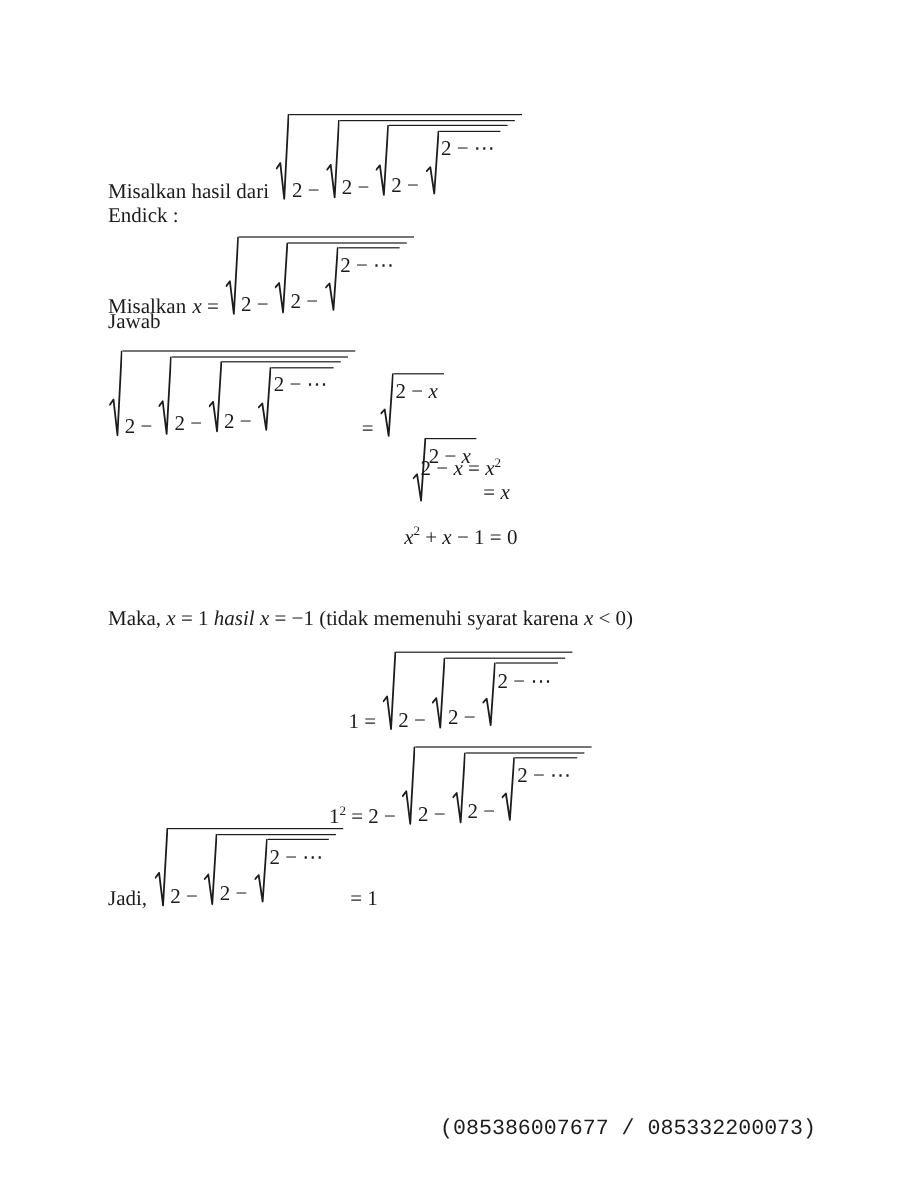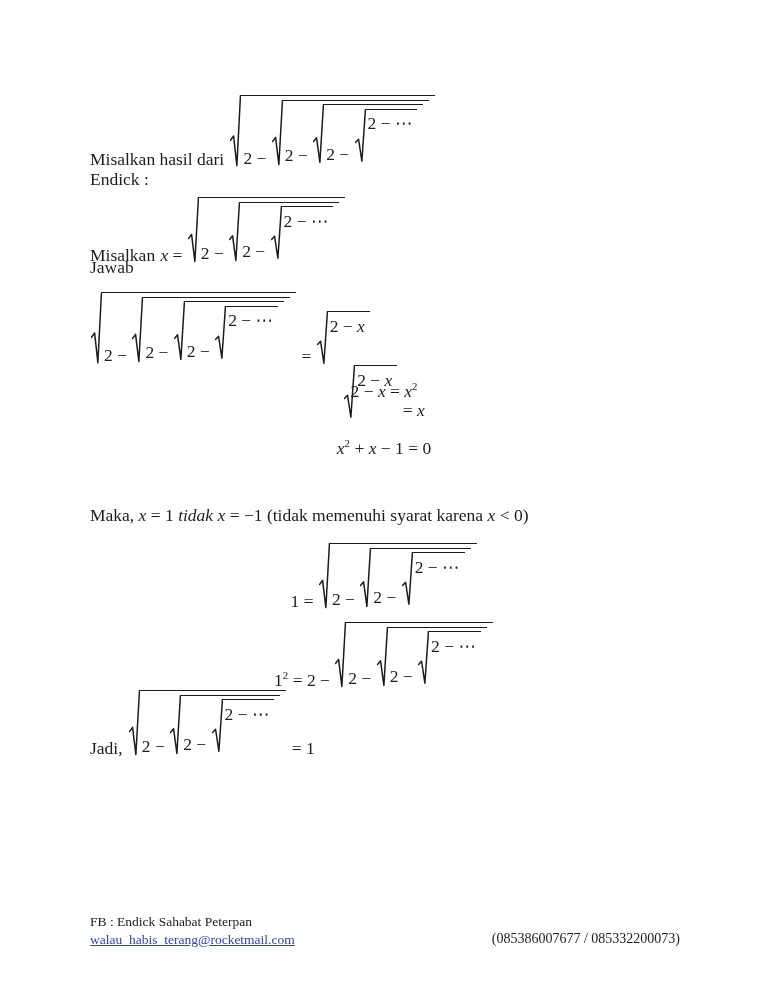--- a/index.html
+++ b/index.html
@@ -20,21 +20,21 @@
   .sqrt-sign{width:11px;flex:0 0 auto;}
   .sqrt-sign svg{display:block;width:100%;height:100%;}
   .sqrt-body{
     display:inline-block;border-top:1.8px solid #1c1c1c;
     padding:3.6px 5px 0 2px;line-height:1.25;white-space:nowrap;
   }
 
   
   .footer-left{position:absolute;left:90px;top:913px;font-size:13.5px;line-height:1.3;}
   .email{color:#3440ae;text-decoration:underline;cursor:pointer;}
-  .footer-right{position:absolute;right:88px;top:931px;font-size:14px;}
+  .footer-right{position:absolute;right:88px;top:931px;font-size:18px;font-family:Liberation Mono, monospace;}
 </style>
 </head>
 <body>
 
 <div class="page">
 
   <div class="block left" style="top:95px">
     <span class="prefix">Misalkan hasil dari</span><span><span class="sqrt">
           <span class="sqrt-sign">
             <svg viewBox="0 0 20 100" preserveAspectRatio="none">
@@ -136,21 +136,21 @@
         <span class="sqrt-sign">
           <svg viewBox="0 0 20 100" preserveAspectRatio="none">
             <path d="M1 61 L6.5 55 L12.5 95 L19 1" fill="none" stroke="#1c1c1c" stroke-width="1.5" vector-effect="non-scaling-stroke" stroke-linejoin="round" stroke-linecap="round"></path>
           </svg>
         </span>
         <span class="sqrt-body"><span class="mt">2 − </span><span class="mi">x</span></span>
       </span><span class="mt"> = </span><span class="mi">x</span></div>
   <div class="block centered" style="top:380px"><span class="mt">2 − </span><span class="mi">x</span><span class="mt"> = </span><span class="mi">x</span><sup class="msup">2</sup></div>
   <div class="block centered" style="top:437px"><span class="mi">x</span><sup class="msup">2</sup><span class="mt"> + </span><span class="mi">x</span><span class="mt"> − 1 = 0</span></div>
 
-  <div class="block left" style="top:505px"><span class="mt">Maka, </span><span class="mi">x</span><span class="mt"> = 1 </span><span class="mi">tidak</span><span class="mt"> </span><span class="mi">x</span><span class="mt"> = −1 (tidak memenuhi syarat karena </span><span class="mi">x</span><span class="mt"> &lt; 0)</span></div>
+  <div class="block left" style="top:505px"><span class="mt">Maka, </span><span class="mi">x</span><span class="mt"> = 1 </span><span class="mi">hasil</span><span class="mt"> </span><span class="mi">x</span><span class="mt"> = −1 (tidak memenuhi syarat karena </span><span class="mi">x</span><span class="mt"> &lt; 0)</span></div>
 
   <div class="block centered" style="top:543px"><span class="mt">1 = </span><span class="sqrt">
         <span class="sqrt-sign">
           <svg viewBox="0 0 20 100" preserveAspectRatio="none">
             <path d="M1 61 L6.5 55 L12.5 95 L19 1" fill="none" stroke="#1c1c1c" stroke-width="1.5" vector-effect="non-scaling-stroke" stroke-linejoin="round" stroke-linecap="round"></path>
           </svg>
         </span>
         <span class="sqrt-body"><span class="mt">2 − </span><span class="sqrt">
             <span class="sqrt-sign">
               <svg viewBox="0 0 20 100" preserveAspectRatio="none">
@@ -208,19 +208,15 @@
                     <svg viewBox="0 0 20 100" preserveAspectRatio="none">
                       <path d="M1 61 L6.5 55 L12.5 95 L19 1" fill="none" stroke="#1c1c1c" stroke-width="1.5" vector-effect="non-scaling-stroke" stroke-linejoin="round" stroke-linecap="round"></path>
                     </svg>
                   </span>
                   <span class="sqrt-body"><span class="mt">2 − ⋯</span></span>
                 </span></span>
             </span></span>
         </span><span class="mt"> = 1</span></span>
   </div>
 
-  <div class="footer-left">
-    <div>FB : Endick Sahabat Peterpan</div>
-    <a class="email">walau_habis_terang@rocketmail.com</a>
-  </div>
   <div class="footer-right">(085386007677 / 085332200073)</div>
 
 </div>
 
 </body></html>

